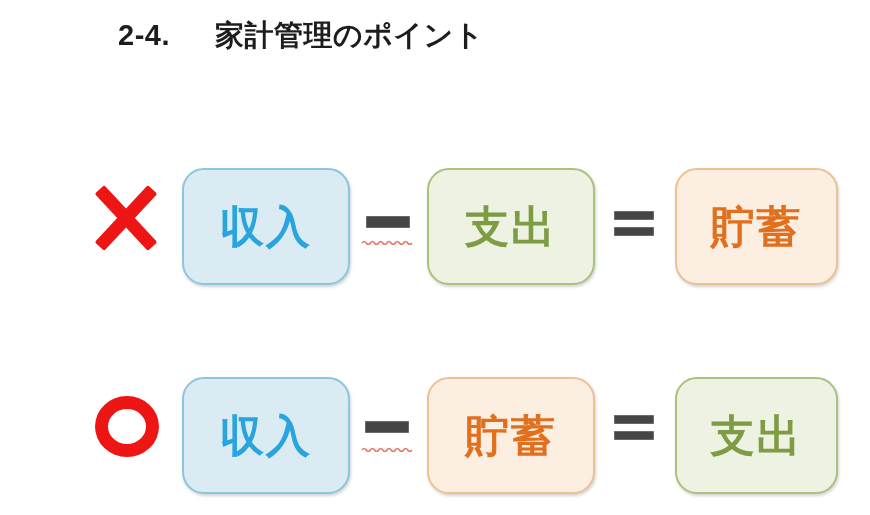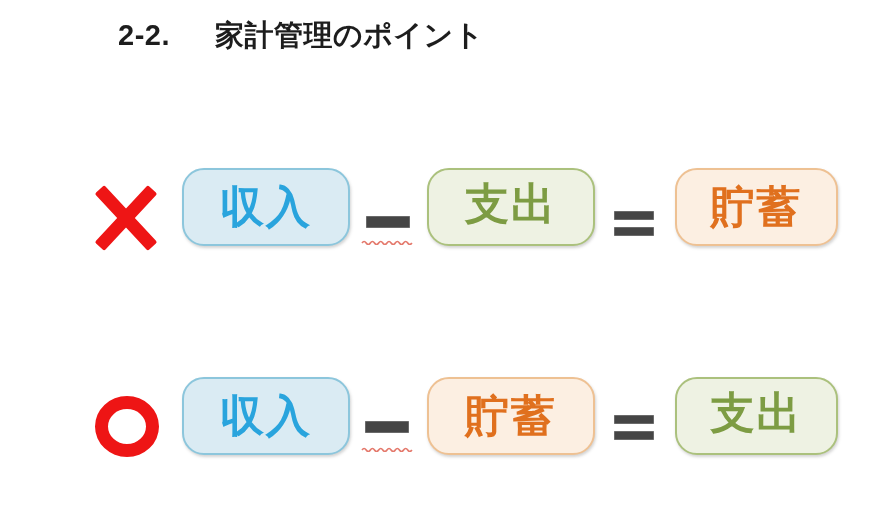--- a/index.html
+++ b/index.html
@@ -25,39 +25,39 @@
     color: var(--title-color);
     white-space: nowrap;
     letter-spacing: 0.5px;
   }
   .title .num { margin-right: 45px; }
 
   
   .box {
     position: absolute;
     width: 168px;
-    height: 78px;
+    height: 117px;
     border-radius: 22px;
     border: 2px solid;
     box-sizing: border-box;
     display: flex;
     align-items: center;
     justify-content: center;
     box-shadow: 1px 2px 3px rgba(130,130,130,0.35);
   }
   .box span {
     font-size: 44px;
     font-weight: bold;
     letter-spacing: 2px;
     line-height: 1;
   }
   .box.blue   { background: var(--blue-fill);   border-color: var(--blue-border); }
   .box.blue span   { color: var(--blue-text); }
   .box.green  { background: var(--green-fill);  border-color: var(--green-border); }
-  .box.green span  { color: var(--green-text); font-family: Liberation Mono, monospace; }
+  .box.green span  { color: var(--green-text); }
   .box.orange { background: var(--orange-fill); border-color: var(--orange-border); justify-content: center; }
   .box.orange span { color: var(--orange-text); }
 
   
   .minus-bar {
     position: absolute;
     width: 44px;
     height: 12px;
     background: var(--operator-gray);
     border-radius: 1px;
@@ -126,21 +126,21 @@
   .r2-b2 { left: 427px; top: 377px; }
   .r2-eq { left: 614px; top: 415px; }
   .r2-b3 { left: 675px; top: 377px; width: 163px; }
 </style>
 </head>
 <body>
 
 <div class="slide">
 
   <div class="title">
-    <span class="num">2-2.</span><span>家計管理のポイント</span>
+    <span class="num">2-4.</span><span>家計管理のポイント</span>
   </div>
 
   <div>
     <div class="cross" aria-label="×">
       <span class="bar b1"></span>
       <span class="bar b2"></span>
     </div>
 
     <div class="box blue r1-b1">
       <span>収入</span>

